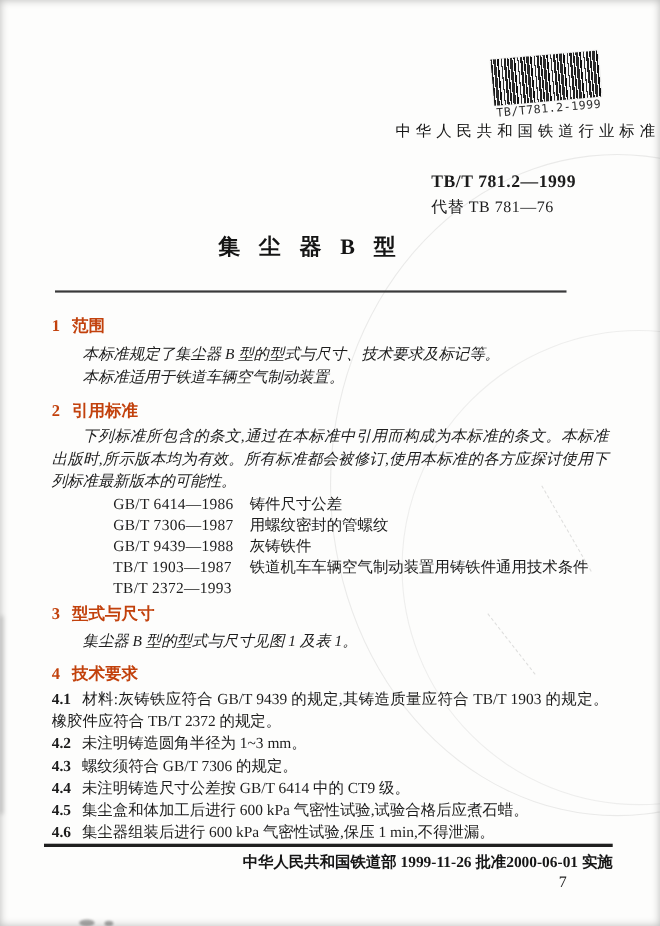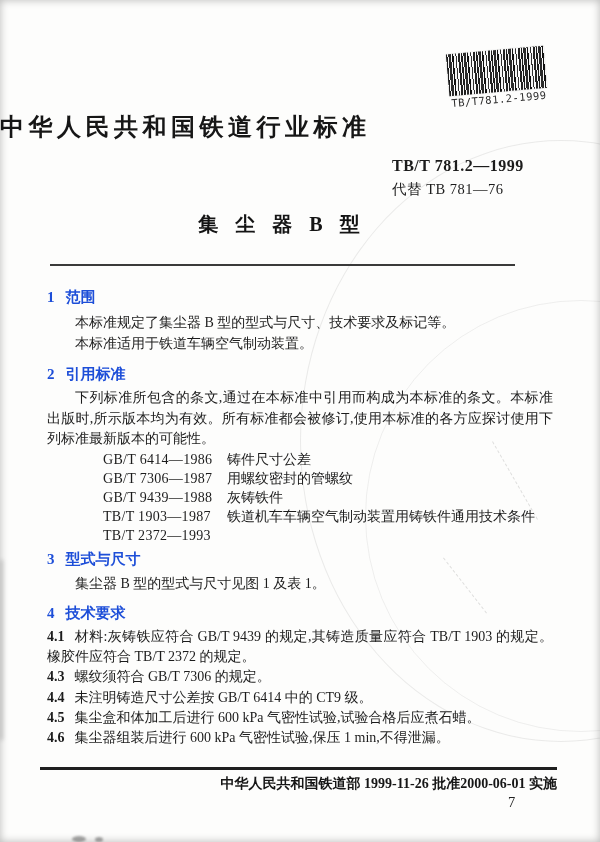--- a/index.html
+++ b/index.html
@@ -56,23 +56,23 @@
     margin-top: 1px;
     white-space: nowrap;
   }
 
   
   .org-title {
     position: absolute;
     top: 111px;
     left: 0;
     width: 100%;
-    text-align: left;
-    font-size: 24px;
-    font-weight: bold;
+    text-align: right;
+    font-size: 14px;
+    font-weight: normal;
     letter-spacing: 4.5px;
     color: #161616;
   }
   .std-block {
     position: absolute;
     left: 392px;
     top: 158px;
     line-height: 1;
   }
   .std-no { font-size: 16px; font-weight: bold; letter-spacing: 0.5px; }
@@ -104,30 +104,31 @@
     left: 47px;
     width: 506px;
     font-size: 14px;
   }
   .doc-body p { margin: 0; }
   .sec-h {
     font-size: 15px;
     font-weight: bold;
     line-height: 21px;
     margin: 0 0 4px 0 !important;
-    color: #1d4ed8;
+    color: #c2410c;
   }
   .sec-h .sec-no { margin-right: 11px; }
   .h2 { margin: 10px 0 3px 0 !important; }
   .h3 { margin: 4px 0 3.5px 0 !important; }
   .h4 { margin: 9px 0 3px 0 !important; }
   .para {
     line-height: 21px;
     text-indent: 2em;
     text-align: justify;
+    font-style: italic;
   }
   .para2 { line-height: 20.5px; }
   .refs { margin-left: 28px; }
   .ref-row { display: flex; line-height: 19px; margin-left: 28px; }
   .ref-code { width: 124px; flex: 0 0 124px; letter-spacing: 0.3px; }
   .ref-title { flex: 1; }
   .clause {
     line-height: 20.2px;
     text-align: justify;
   }
@@ -215,20 +216,21 @@
       <div class="ref-row">
           <span class="ref-code">TB/T 2372—1993</span>
         </div>
     </div>
 
     <p class="sec-h h3"><span class="sec-no">3</span><span>型式与尺寸</span></p>
     <p class="para">集尘器 B 型的型式与尺寸见图 1 及表 1。</p>
 
     <p class="sec-h h4"><span class="sec-no">4</span><span>技术要求</span></p>
     <p class="clause"><span class="cl-no">4.1</span><span>材料:灰铸铁应符合 GB/T 9439 的规定,其铸造质量应符合 TB/T 1903 的规定。橡胶件应符合 TB/T 2372 的规定。</span></p>
+    <p class="clause"><span class="cl-no">4.2</span><span>未注明铸造圆角半径为 1~3 mm。</span></p>
     <p class="clause"><span class="cl-no">4.3</span><span>螺纹须符合 GB/T 7306 的规定。</span></p>
     <p class="clause"><span class="cl-no">4.4</span><span>未注明铸造尺寸公差按 GB/T 6414 中的 CT9 级。</span></p>
     <p class="clause"><span class="cl-no">4.5</span><span>集尘盒和体加工后进行 600 kPa 气密性试验,试验合格后应煮石蜡。</span></p>
     <p class="clause"><span class="cl-no">4.6</span><span>集尘器组装后进行 600 kPa 气密性试验,保压 1 min,不得泄漏。</span></p>
   </div>
 
   <div class="rule-bottom"></div>
   <div class="footer-row">
     <span>中华人民共和国铁道部 1999-11-26 批准</span>
     <span>2000-06-01 实施</span>

